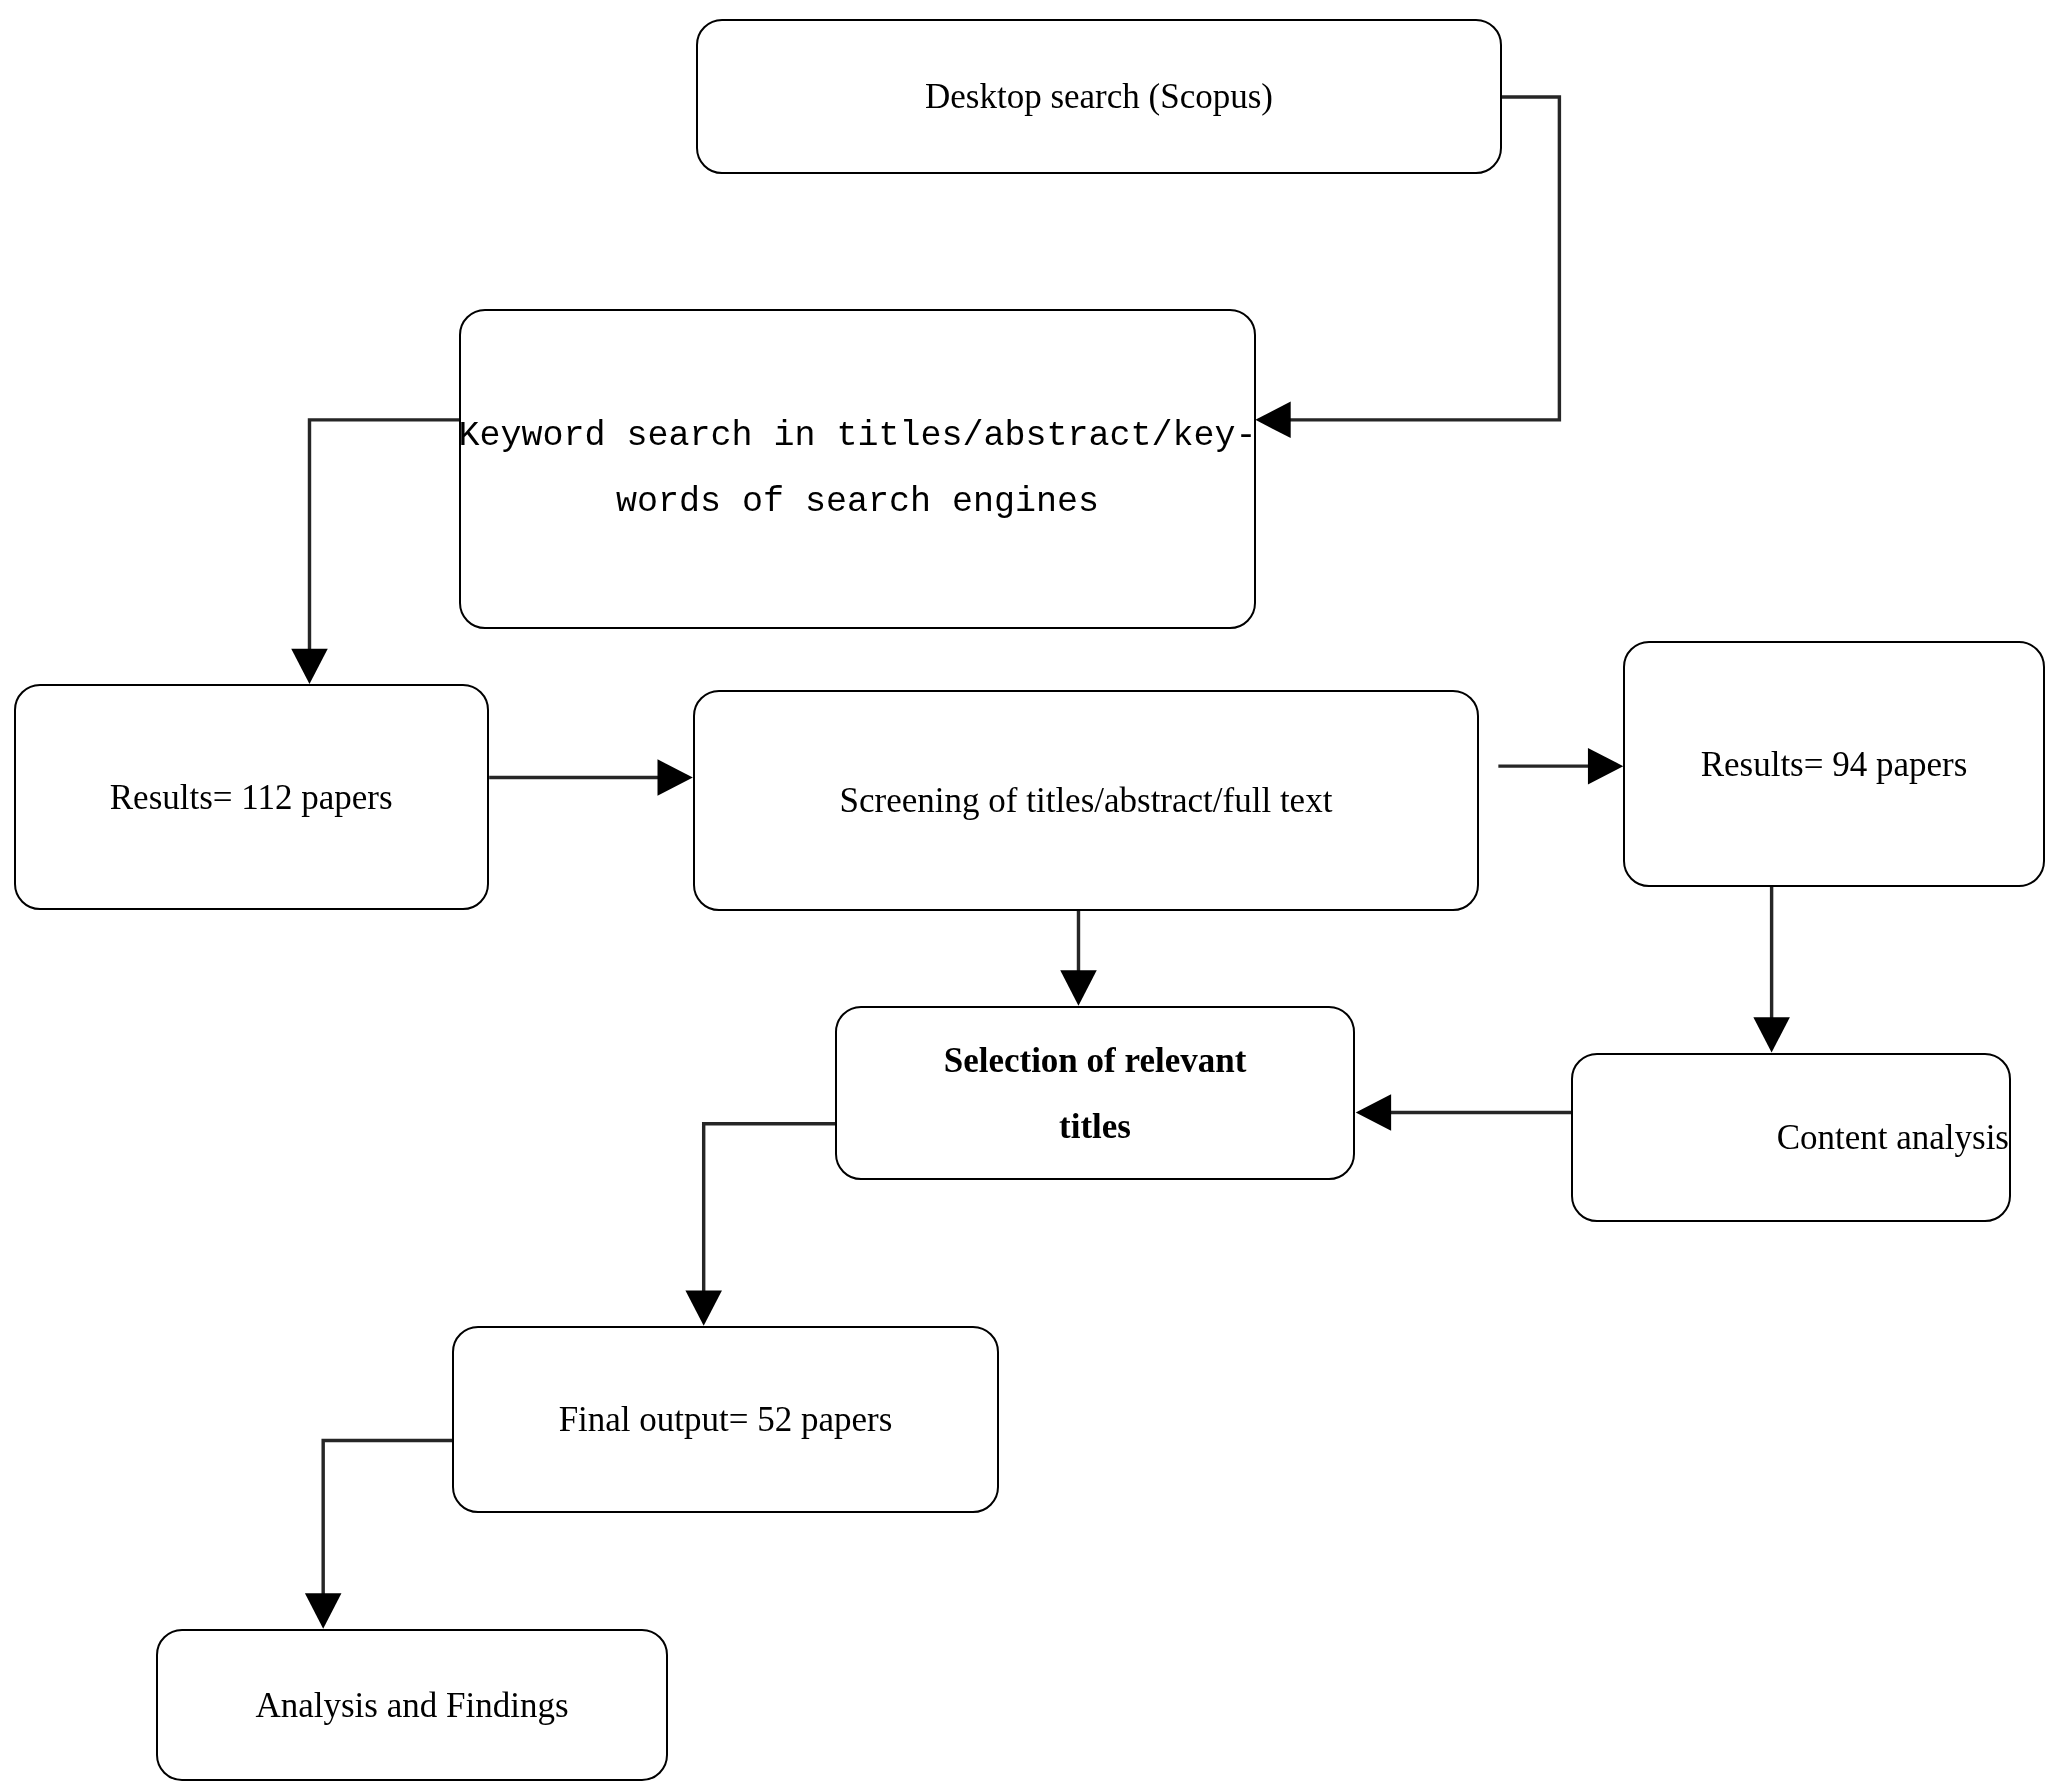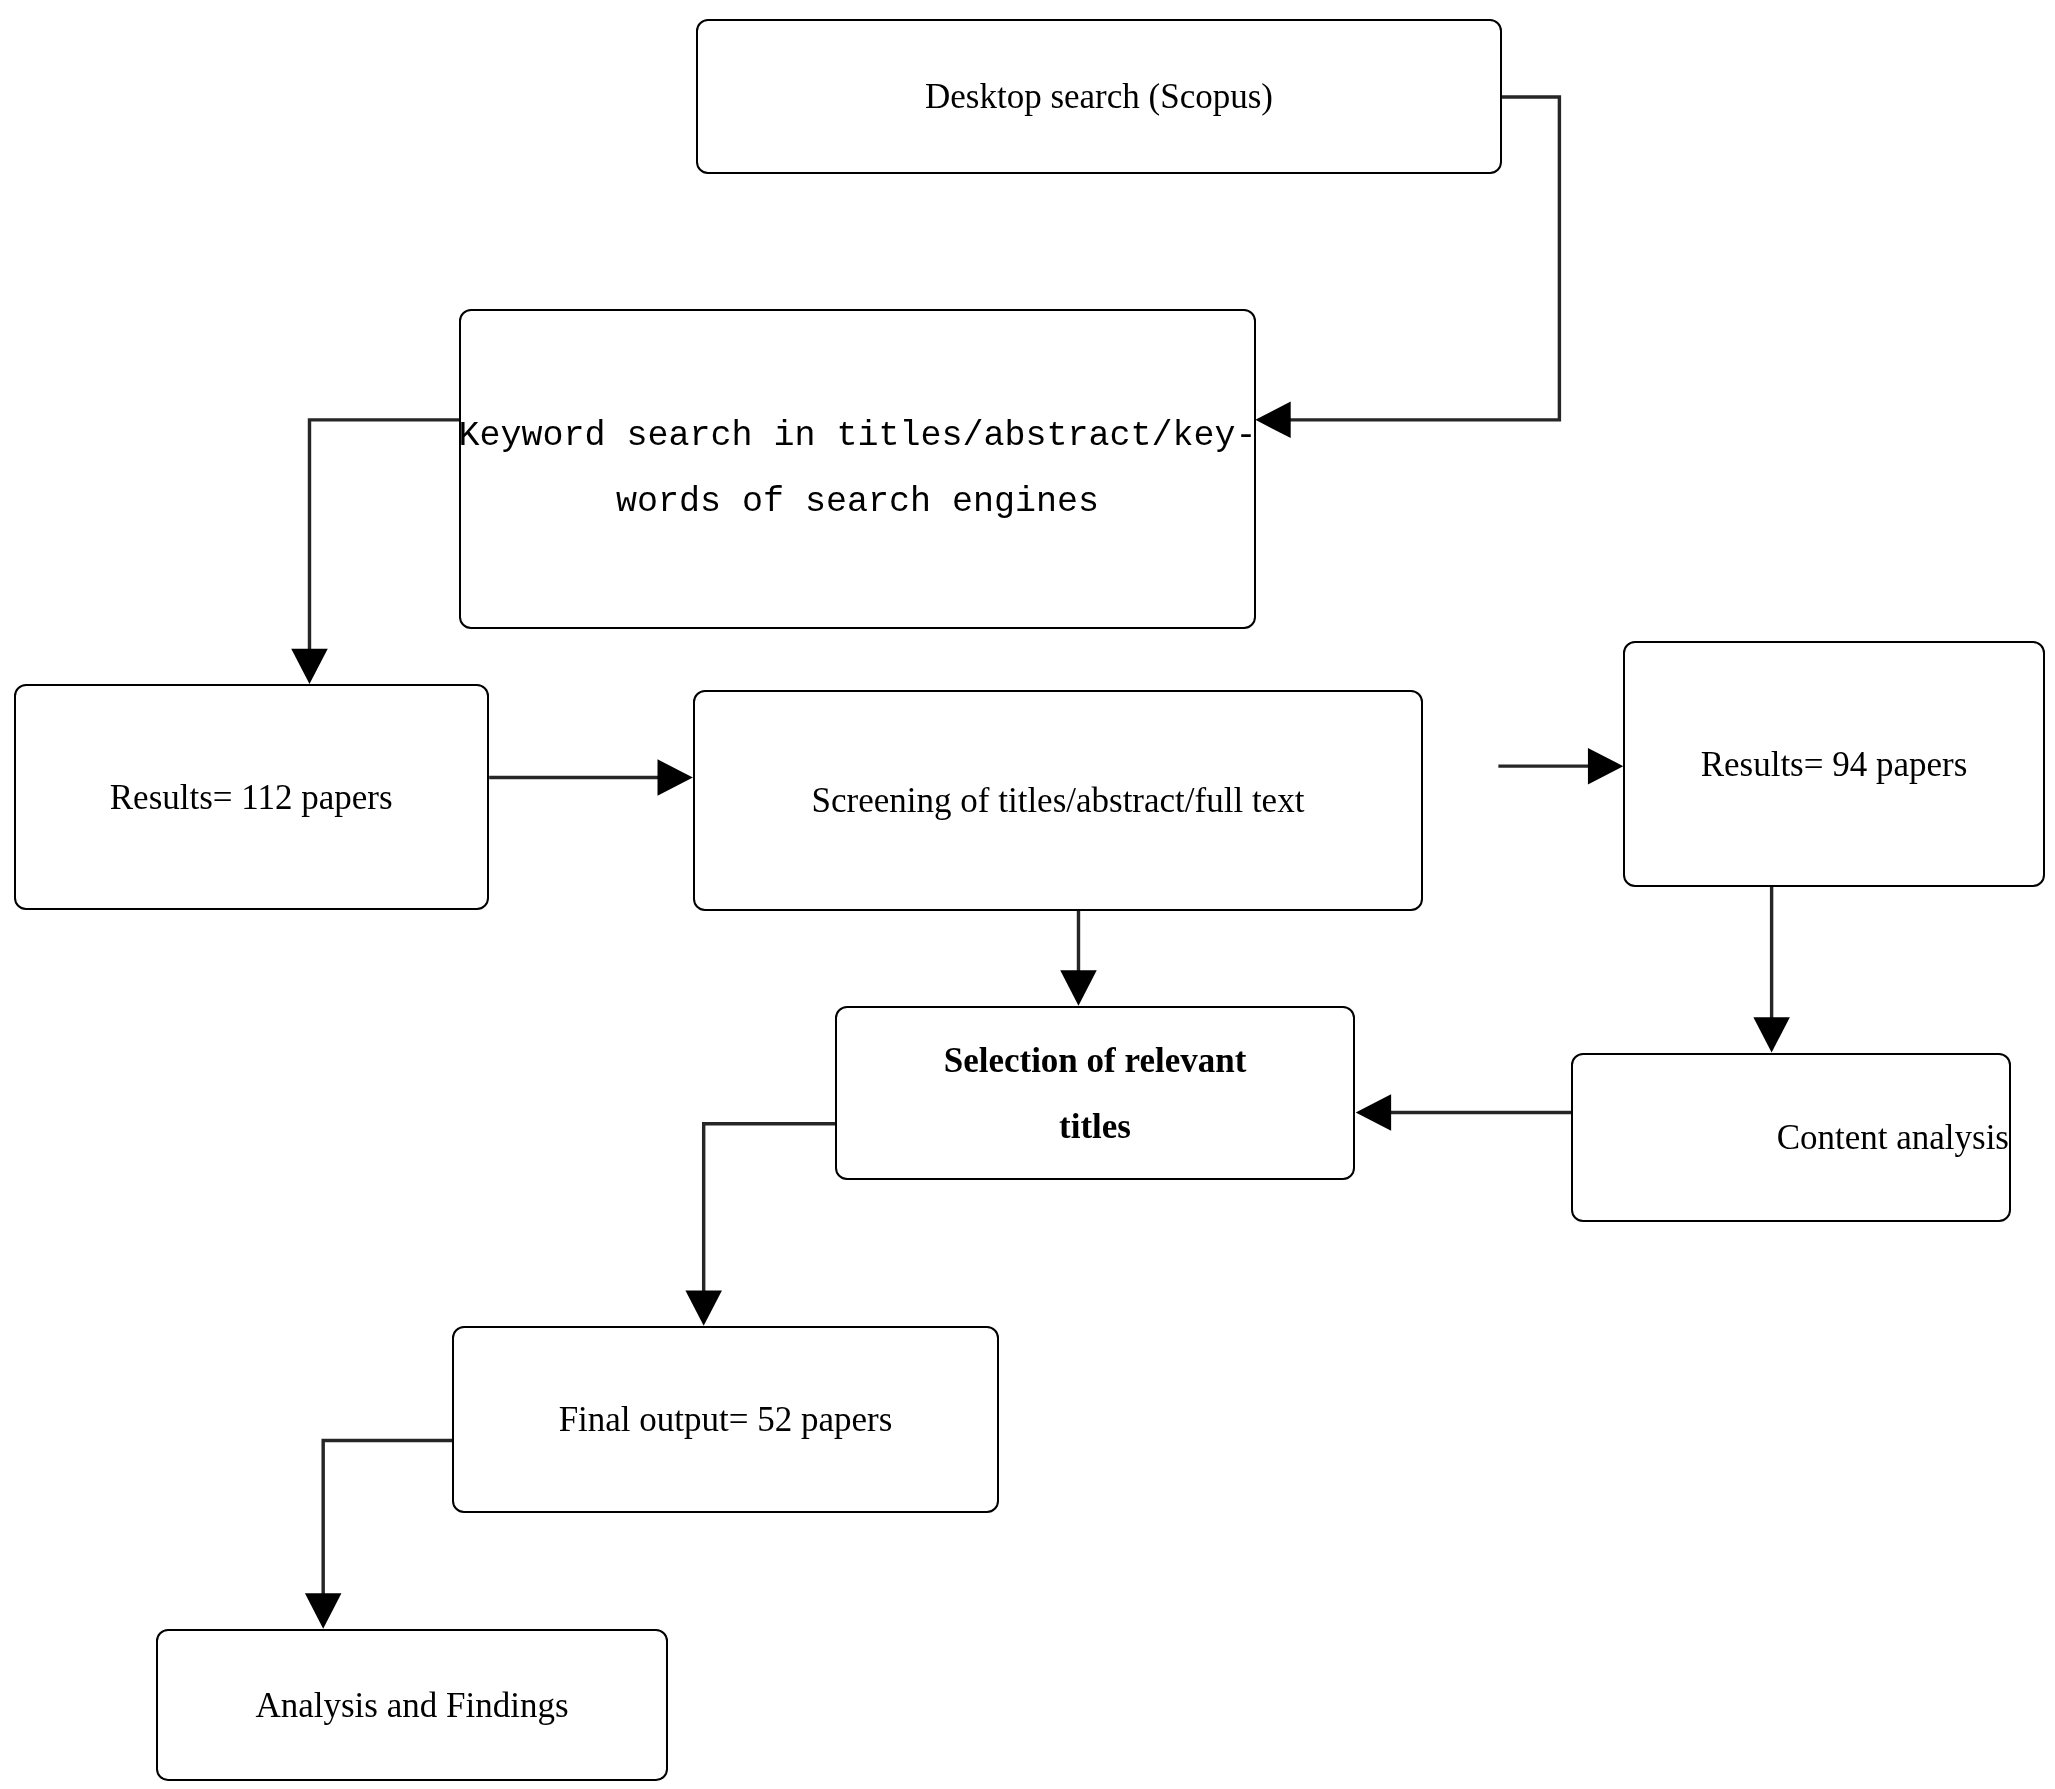--- a/index.html
+++ b/index.html
@@ -13,21 +13,21 @@
     width: 2056px;
     height: 1789px;
     background: #ffffff;
     overflow: hidden;
     font-family: "Liberation Serif", "DejaVu Serif", serif;
   }
   .flow-box {
     position: absolute;
     box-sizing: border-box;
     border: 2.9px solid #000000;
-    border-radius: 12px;
+    border-radius: 26px;
     background: #ffffff;
     display: flex;
     flex-direction: column;
     align-items: center;
     justify-content: center;
     text-align: center;
     color: #000000;
     font-size: 35px;
     line-height: 1.0;
     z-index: 5;
@@ -57,21 +57,21 @@
   }
   svg.connectors polygon.arrowhead {
     fill: #000000;
     stroke: none;
   }
 
   
   #box-desktop-search { left: 696px; top: 19px;   width: 806px; height: 155px; }
   #box-keyword-search { left: 459px;  top: 309px;  width: 797px; height: 320px; font-family: Liberation Mono, monospace; }
   #box-results-112    { left: 13.7px;   top: 684px; width: 475px;  height: 226px; }
-  #box-screening      { left: 693px; top: 690px; width: 730px; height: 221px; }
+  #box-screening      { left: 693px; top: 690px; width: 786px; height: 221px; }
   #box-results-94     { left: 1623px; top: 641px; width: 422px;  height: 246px; }
   #box-selection      { left: 835px; top: 1006px; width: 520px;  height: 174px; font-weight: bold; }
   #box-content-analysis { left: 1571px; top: 1053px; width: 440px; height: 169px; align-items: flex-end; }
   #box-final-output   { left: 452px;  top: 1326px; width: 547px;  height: 187px; }
   #box-analysis-findings { left: 156px; top: 1629px; width: 512px; height: 152px; }
 </style>
 </head>
 <body>
 
 <div id="canvas">

